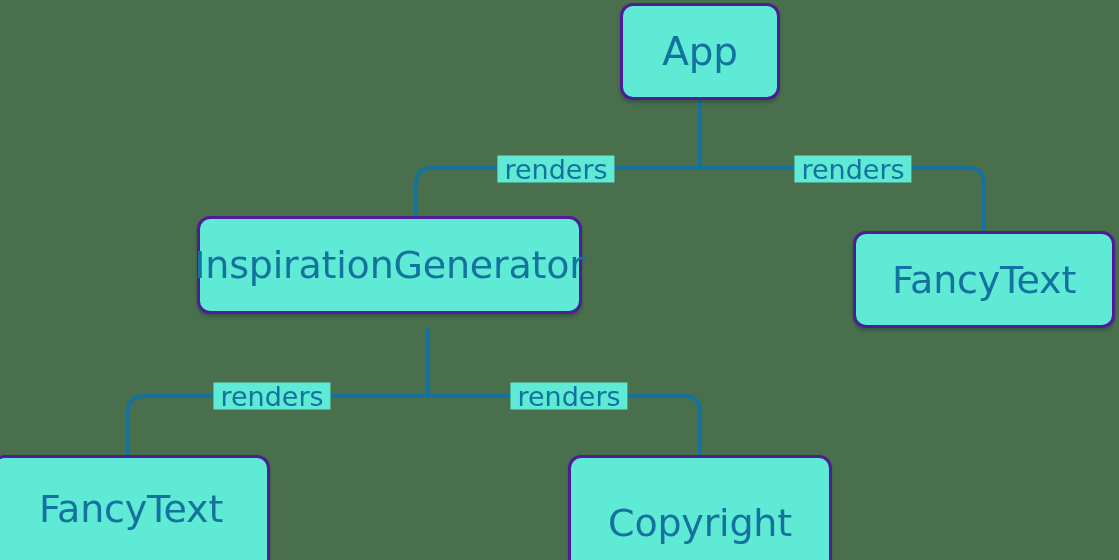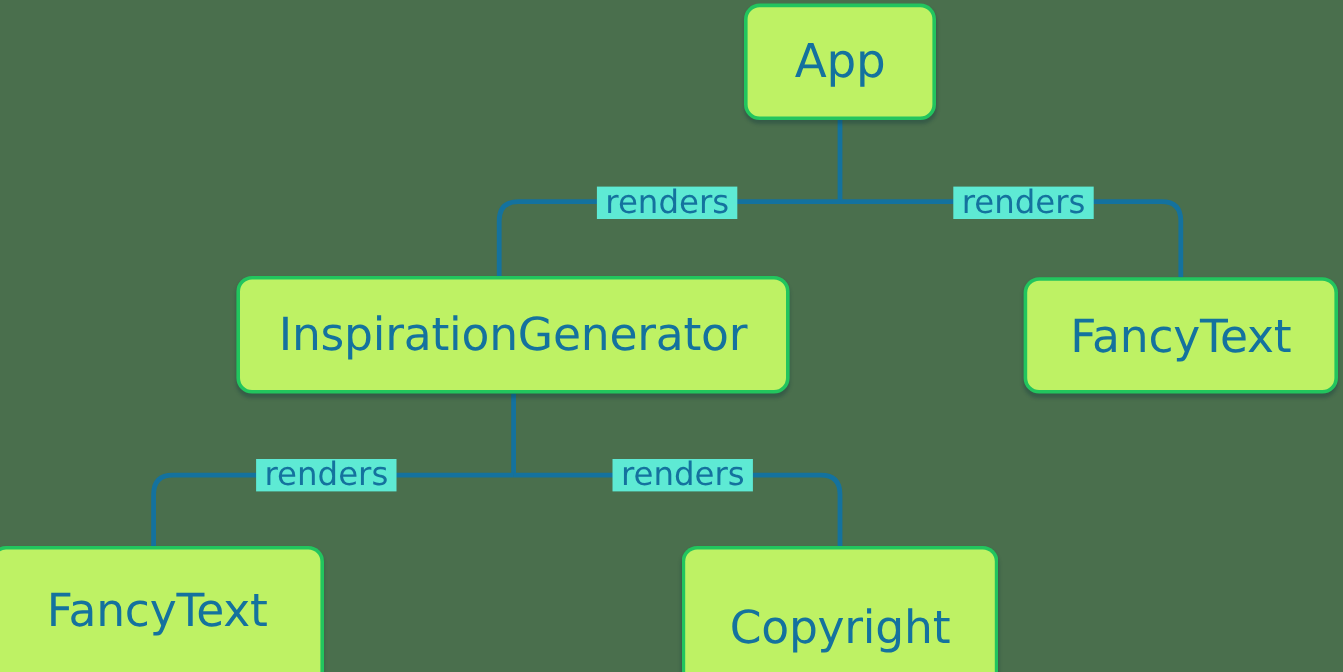--- a/index.html
+++ b/index.html
@@ -22,41 +22,41 @@
   #wires {
     position: absolute;
     left: 0;
     top: 0;
     width: 1119px;
     height: 560px;
   }
   .node {
     position: absolute;
     box-sizing: border-box;
-    background: #bef264;
-    border: 3px solid #22c55e;
+    background: #5eead4;
+    border: 3px solid #4c1d95;
     border-radius: 13px;
     display: flex;
     align-items: center;
     justify-content: center;
     box-shadow: 0 3px 3px rgba(10,45,60,0.30);
     z-index: 3;
   }
   .node-label {
     color: #14729e;
     font-family: "DejaVu Sans", sans-serif;
     font-weight: 400;
     letter-spacing: -0.2px;
     white-space: nowrap;
   }
   
   #node-app        { left: 620px; top: 3px;   width: 160px; height: 97px; }
   #node-app .node-label { font-size: 39px; }
 
-  #node-inspiration{ left: 197px; top: 230px; width: 461px; height: 98px; }
+  #node-inspiration{ left: 197px; top: 216px; width: 385px; height: 98px; }
   #node-inspiration .node-label { font-size: 38px; }
 
   #node-fancytext-right { left: 853px; top: 231px; width: 262px; height: 97px; }
   #node-fancytext-right .node-label { font-size: 38px; }
 
   #node-fancytext-bottom { left: -8px; top: 455px; width: 278px; height: 105px;
                            border-bottom: none; border-bottom-left-radius: 0;
                            border-bottom-right-radius: 0; }
   #node-fancytext-bottom .node-label { font-size: 38px; }
 

